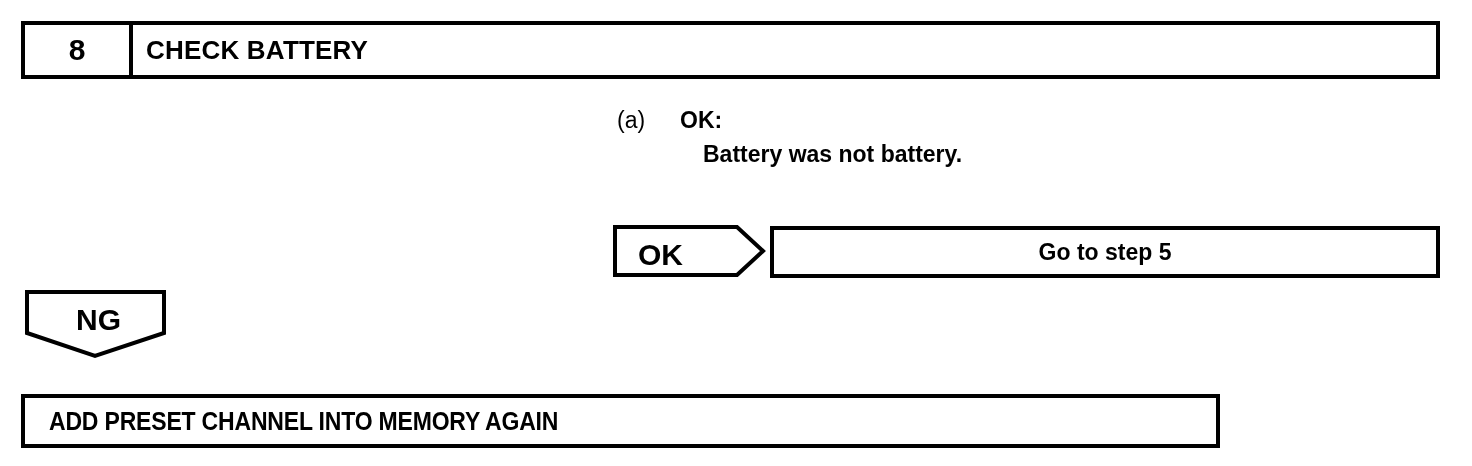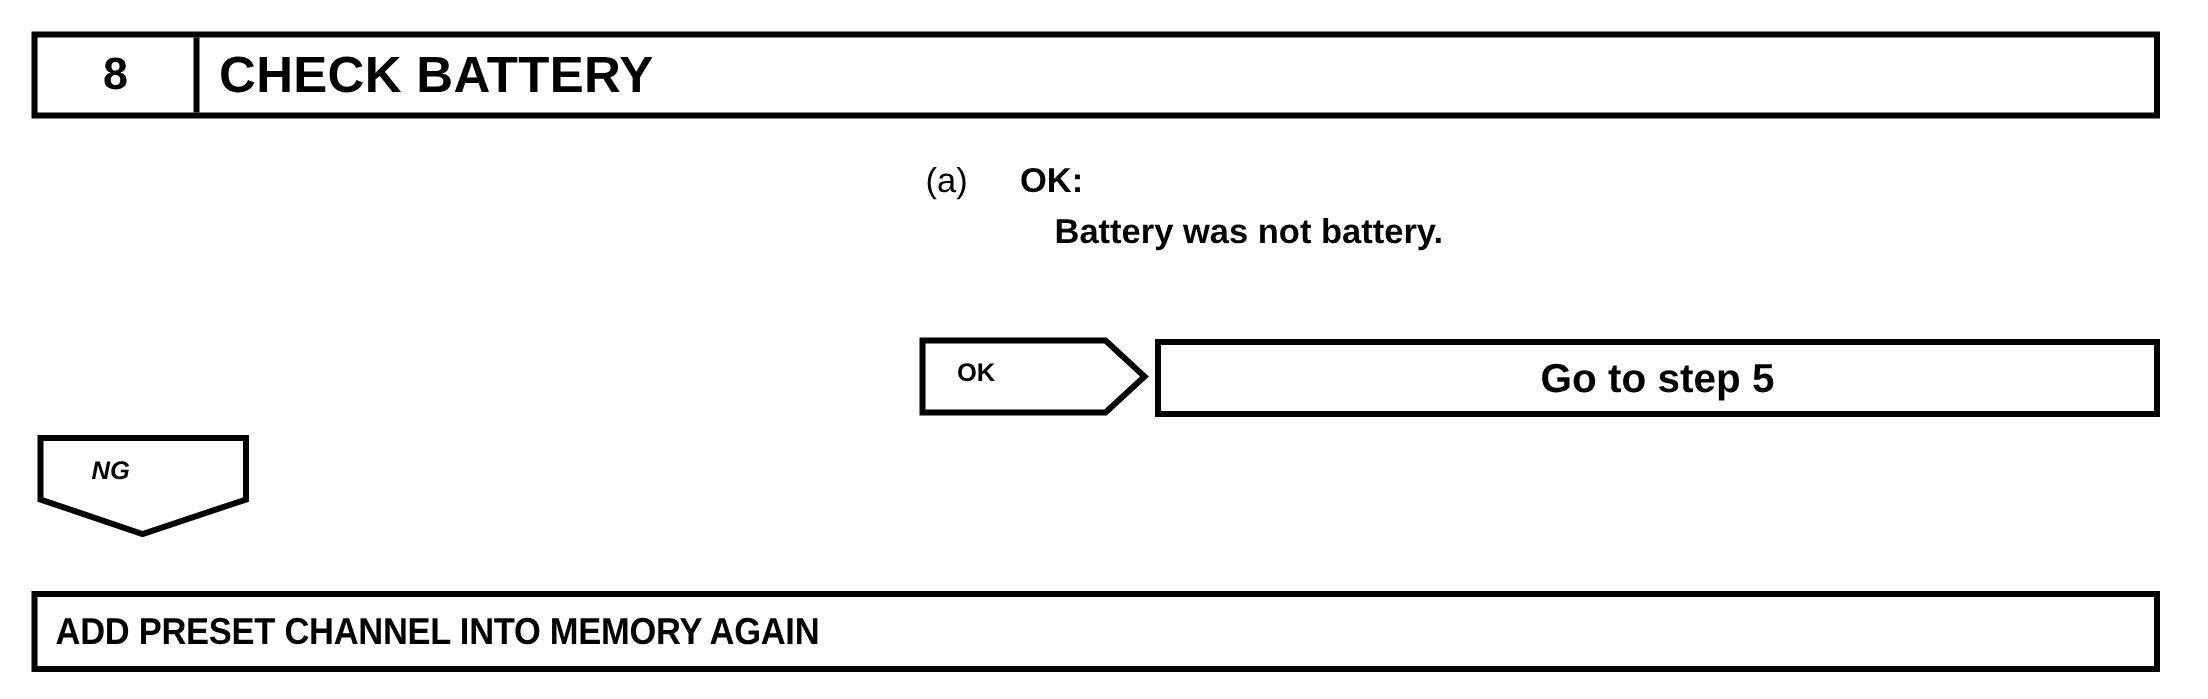--- a/index.html
+++ b/index.html
@@ -48,21 +48,21 @@
     line-height: 1;
     letter-spacing: 0px;
   }
   .step-title-cell {
     flex: 1 1 auto;
     display: flex;
     align-items: center;
     padding-left: 13px;
   }
   .step-title {
-    font-size: 34px;
+    font-size: 26px;
     font-weight: bold;
     line-height: 1;
     letter-spacing: 0.2px;
     text-align: right;
   }
 
   
   .procedure {
     position: absolute;
     left: 617px;
@@ -106,21 +106,21 @@
   }
   .judgement-ok svg,
   .judgement-ng svg {
     display: block;
     width: 100%;
     height: 100%;
     overflow: visible;
   }
   .judgement-label {
     position: absolute;
-    font-size: 17px;
+    font-size: 30px;
     font-weight: bold;
     line-height: 1;
   }
   .judgement-ok .judgement-label {
     left: 25px;
     top: 15px;
   }
 
   
   .result-box {
@@ -130,52 +130,51 @@
     width: 670px;
     height: 52px;
     box-sizing: border-box;
     border: 4px solid #000;
     background: #fff;
     display: flex;
     align-items: center;
     justify-content: center;
   }
   .result-text {
-    font-size: 27px;
+    font-size: 23px;
     font-weight: bold;
     line-height: 1;
   }
 
   
   .judgement-ng {
     position: absolute;
     left: 25px;
     top: 290px;
     width: 141px;
     height: 68px;
   }
   .judgement-ng .judgement-label {
-    left: 36px;
+    left: 51px;
     top: 15px;
-    font-style: italic;
   }
 
   
   .next-step-box {
     position: absolute;
     left: 21px;
     top: 394px;
-    width: 1419px;
+    width: 1199px;
     height: 54px;
     box-sizing: border-box;
     border: 4px solid #000;
     background: #fff;
     display: flex;
     align-items: center;
-    padding-left: 12px;
+    padding-left: 24px;
   }
   .next-step-text {
     font-size: 25px;
     font-weight: bold;
     line-height: 1;
     letter-spacing: -0.2px;
     transform: scaleX(0.92);
     transform-origin: left center;
   }
 </style>

